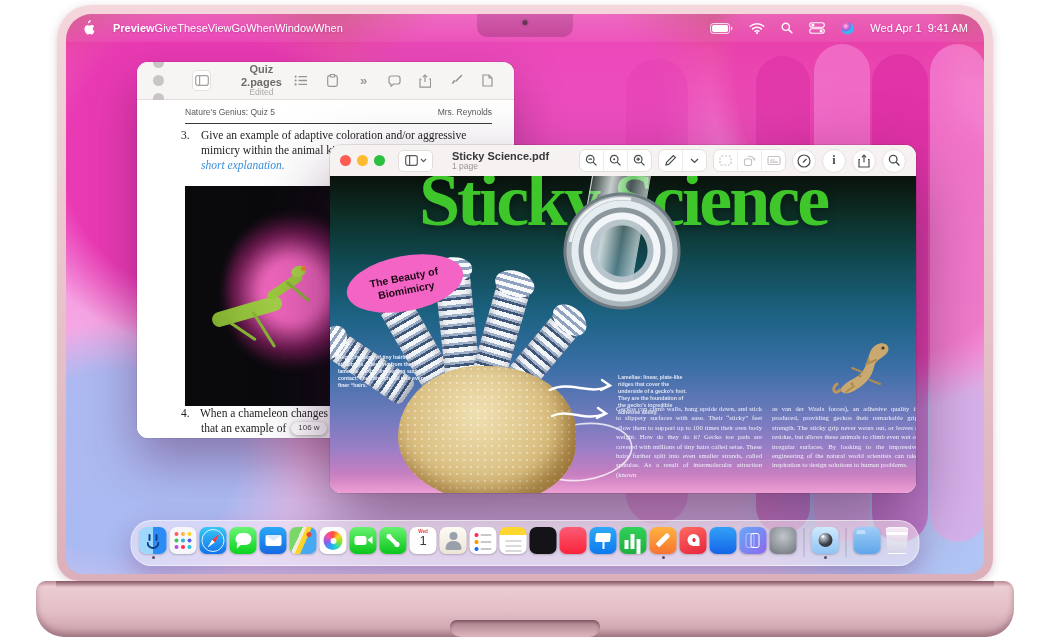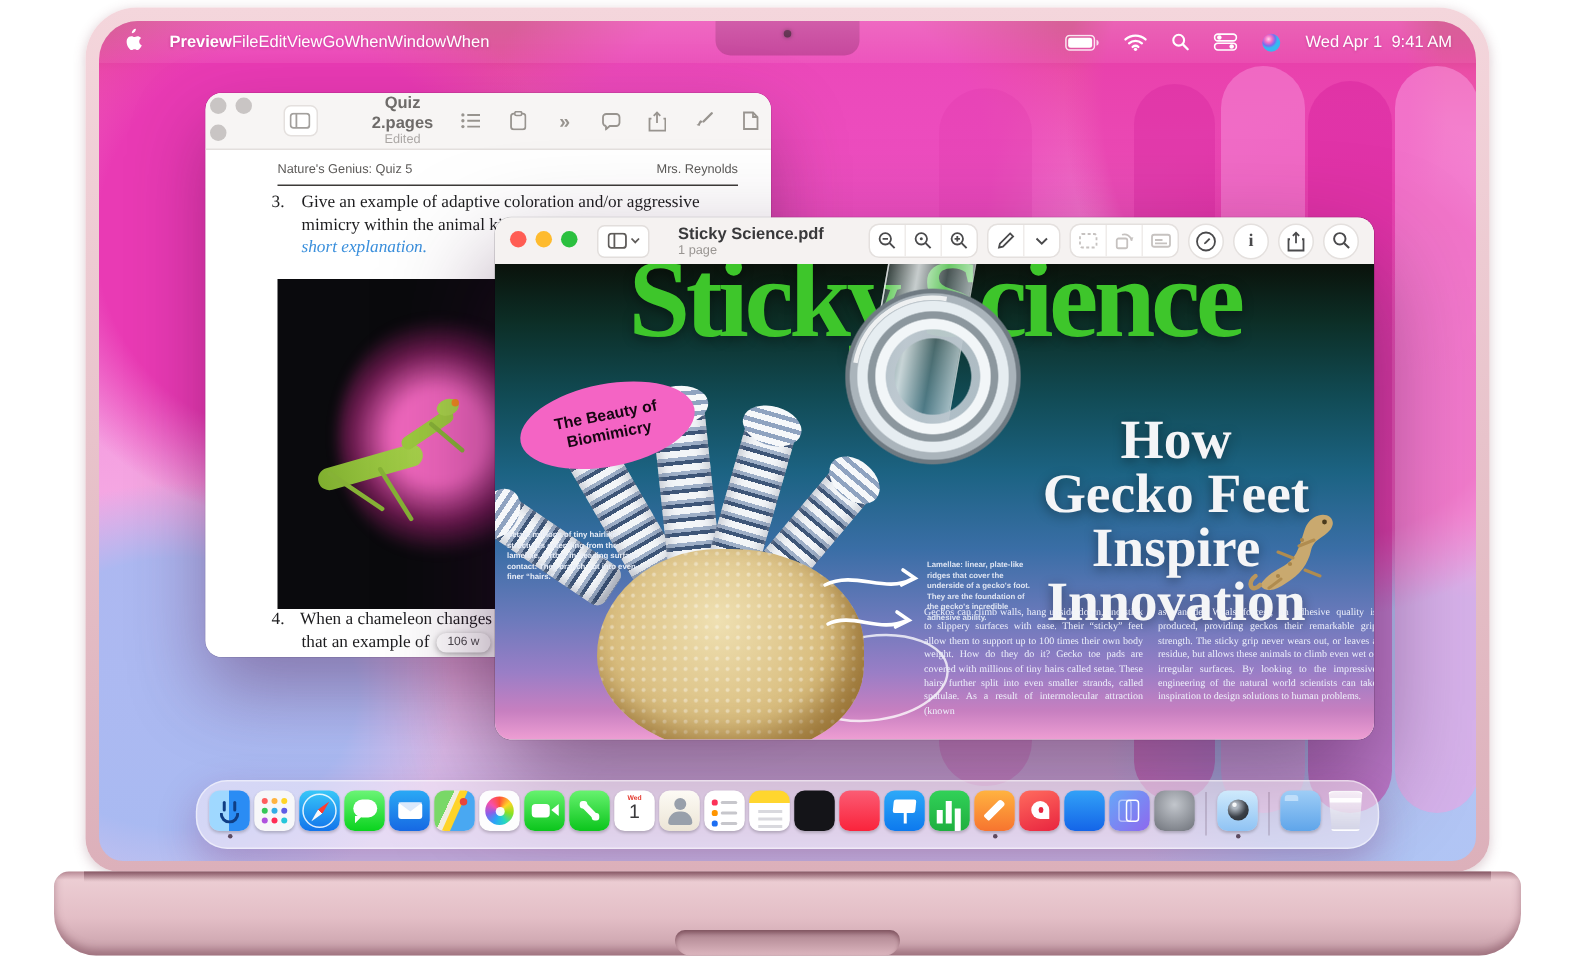--- a/index.html
+++ b/index.html
@@ -45,21 +45,21 @@
   .mb-active{font-weight:700;}
   .mb-right{display:flex;align-items:center;gap:16px;}
   .mb-right svg{display:block;}
   .clock{font-size:11px;white-space:pre;}
   
   .tl{width:11px;height:11px;border-radius:50%;display:inline-block;}
   
   .pages-win{position:absolute;left:71px;top:48px;width:377px;height:376px;border-radius:11px;background:#fff;
         z-index:5;box-shadow:0 22px 50px rgba(70,10,60,.38),0 0 0 .5px rgba(0,0,0,.12);overflow:hidden;}
   .pw-bar{height:37px;background:#f7f5f4;border-bottom:1px solid #e3dfdd;display:flex;align-items:center;
-        padding:0 3px;gap:7px;}
+        padding:0 16px;gap:7px;}
   .pw-lights .tl{background:#c9c5c4;margin-right:6px;}
   .pw-btn{width:26px;height:19px;border-radius:5px;background:#fff;border:1px solid #e4e0de;
         display:flex;align-items:center;justify-content:center;color:#a3a09d;}
   .pw-title{margin-left:22px;line-height:1.15;text-align:center;}
   .pw-title .t{font-size:11px;font-weight:700;color:#6e6b69;}
   .pw-title .s{font-size:8.5px;color:#aba7a5;}
   .pw-tools{margin-left:auto;display:flex;align-items:center;gap:9px;color:#98948f;}
   .pw-tools .tb{display:flex;align-items:center;justify-content:center;width:22px;height:20px;}
   .chev2{font-size:13px;color:#98948f;font-weight:700;letter-spacing:-1px;}
   .pw-doc{position:relative;height:339px;background:#fff;font-family:"Liberation Serif",serif;color:#1d1d1f;}
@@ -462,26 +462,20 @@
           </div>
           <div class="gfoot">
             <div class="toe t1"></div>
             <div class="toe t2"></div>
             <div class="toe t3"></div>
             <div class="toe t4"></div>
             <div class="toe t5"></div>
             <div class="palm"></div>
           </div>
           <div class="cap cap-left">Setae: millions of tiny hairlike structures extending from the lamellae, further increasing surface contact. They branch out into even finer “hairs.”</div>
-          <div class="subhead">
-            <div>How</div>
-            <div>Gecko Feet</div>
-            <div>Inspire</div>
-            <div>Innovation</div>
-          </div>
           <svg class="gecko-photo" viewBox="0 0 76 70">
             <path d="M14 54 C22 42 32 44 38 33 C44 22 42 14 50 9 C58 4 66 10 61 17 C56 23 50 23 48 31 C46 40 41 47 31 53 C25 57 18 60 14 54 Z" fill="#c9a96f"></path>
             <path d="M14 54 C8 60 5 52 11 48" fill="none" stroke="#bb975c" stroke-width="3" stroke-linecap="round"></path>
             <path d="M36 36 L26 32 M40 28 L50 24 M28 50 L20 56 M44 44 L54 48" stroke="#b08c4f" stroke-width="2" stroke-linecap="round"></path>
             <circle cx="57" cy="12" r="1.6" fill="#4a3a1c"></circle>
             <circle cx="34" cy="40" r="1.4" fill="#a8854a"></circle>
               <circle cx="42" cy="24" r="1.4" fill="#a8854a"></circle>
               <circle cx="26" cy="48" r="1.4" fill="#a8854a"></circle>
           </svg>
           <div class="cap cap-right">Lamellae: linear, plate-like ridges that cover the underside of a gecko's foot. They are the foundation of the gecko's incredible adhesive ability.</div>
@@ -503,22 +497,22 @@
 
       <div class="menubar">
         <div class="mb-left">
           <span>
             <svg width="13" height="15" viewBox="0 0 17 20" fill="#fff">
                 <path d="M11.3 0c.1 1.1-.3 2.1-.9 2.9-.6.8-1.7 1.4-2.7 1.3-.1-1 .4-2.1 1-2.7C9.3.7 10.5.1 11.3 0zM14.2 11.7c0-2.1 1.7-3.1 1.8-3.2-1-1.4-2.5-1.6-3-1.7-1.3-.1-2.5.8-3.1.8-.6 0-1.6-.8-2.7-.7-1.4 0-2.7.8-3.4 2-1.5 2.5-.4 6.2 1 8.2.7 1 1.5 2.1 2.6 2.1 1 0 1.4-.7 2.7-.7 1.3 0 1.6.7 2.7.7 1.1 0 1.8-1 2.5-2 .8-1.2 1.1-2.3 1.2-2.4-.1 0-2.3-.9-2.3-3.1z"></path>
               </svg>
           </span>
           <span id="menu-items" style="display: inline-flex; ">
               <span class="mb-item mb-active">Preview</span>
-              <span class="mb-item">File</span>
-              <span class="mb-item">Edit</span>
+              <span class="mb-item">Give</span>
+              <span class="mb-item">These</span>
               <span class="mb-item">View</span>
               <span class="mb-item">Go</span>
               <span class="mb-item">When</span>
               <span class="mb-item">Window</span>
               <span class="mb-item">When</span>
             </span>
         </div>
         <div class="mb-right">
           <span>
             <svg width="23" height="11" viewBox="0 0 23 11">

